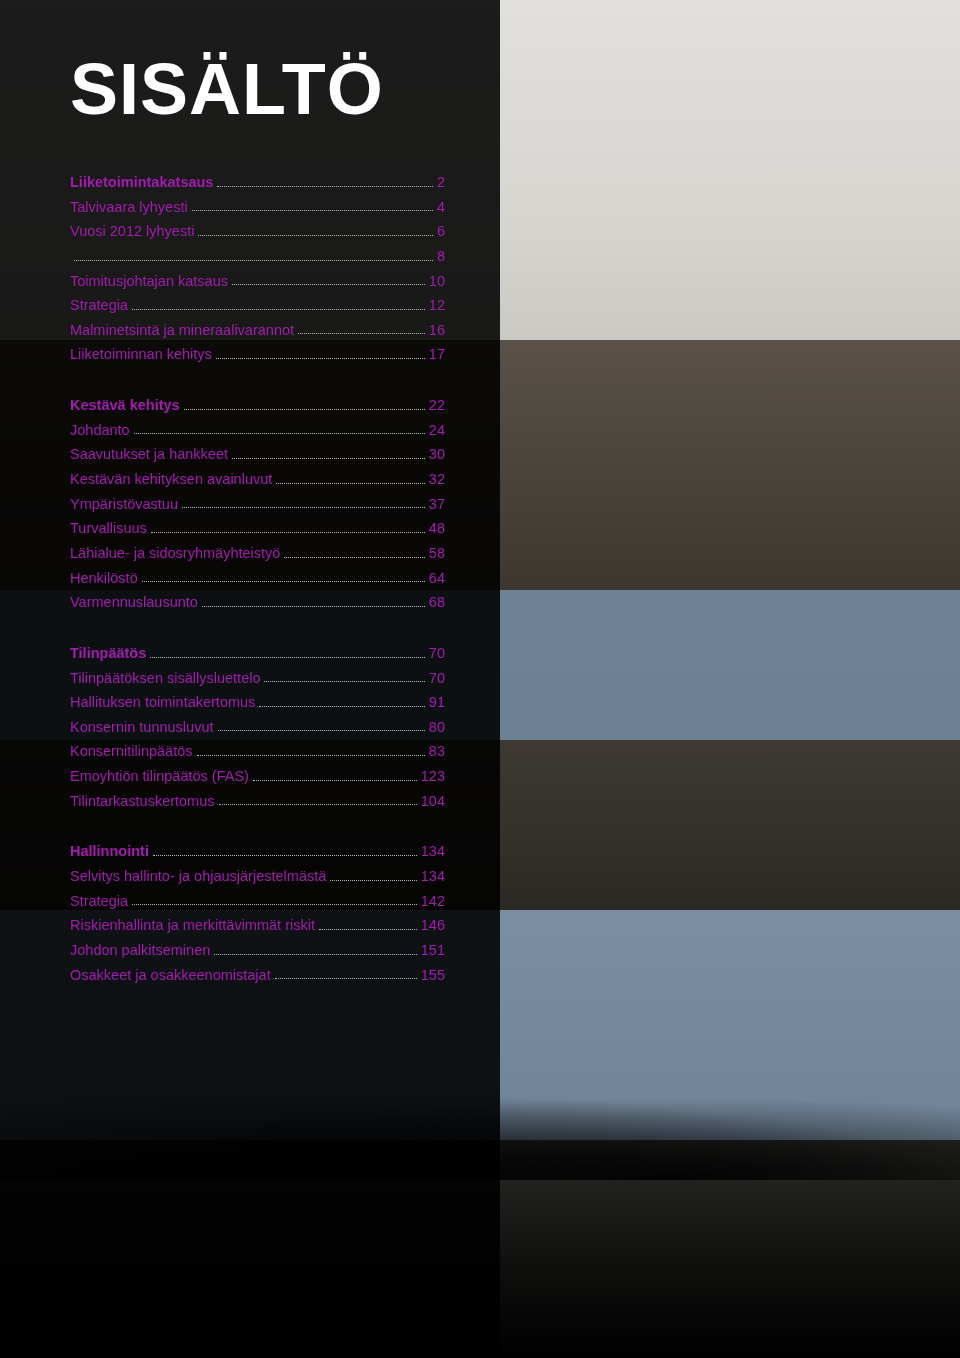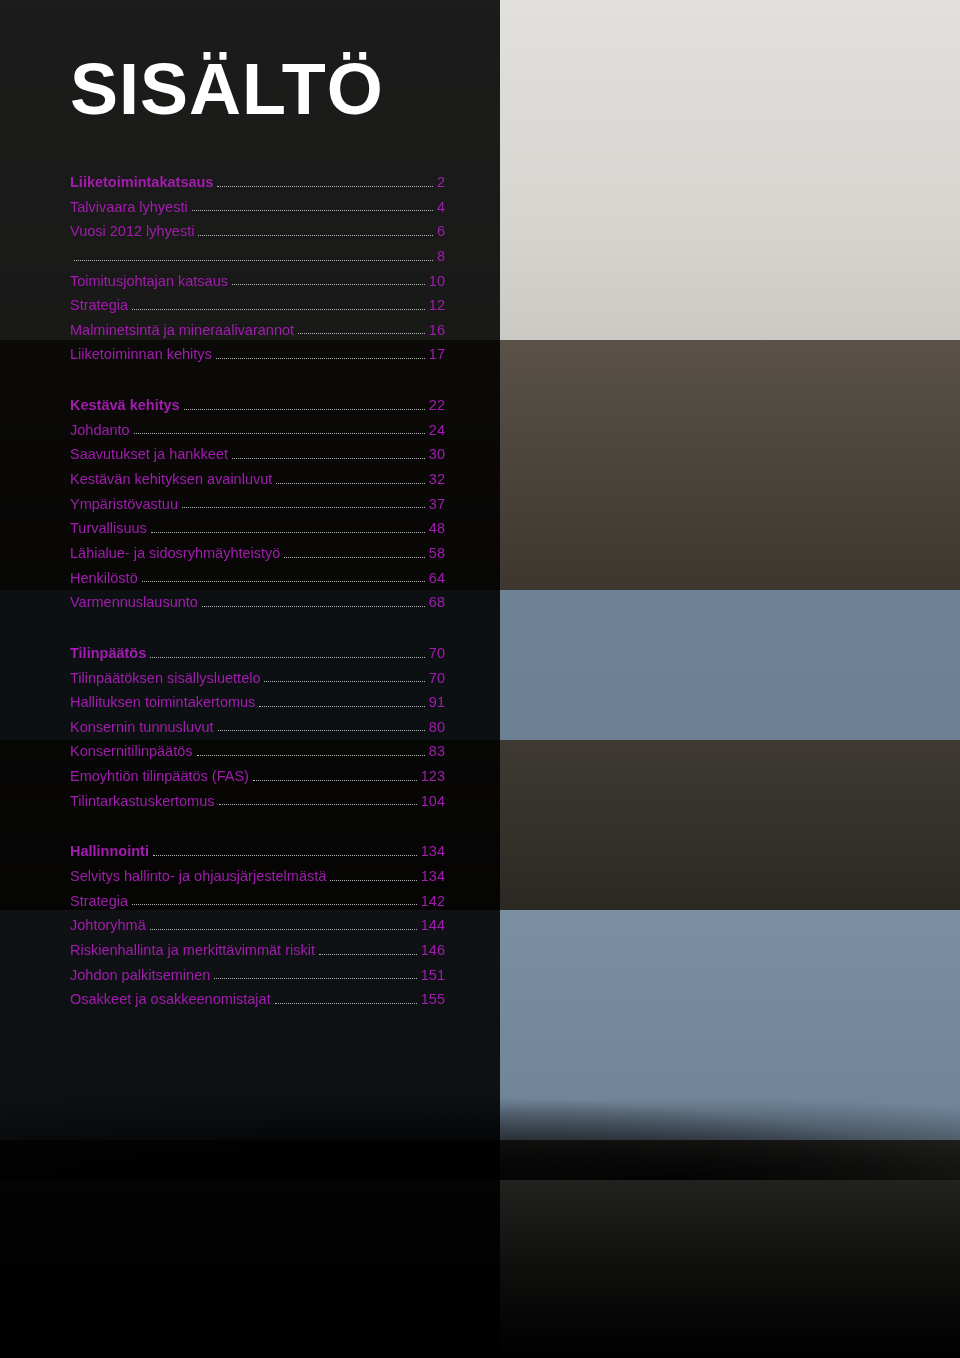--- a/index.html
+++ b/index.html
@@ -240,25 +240,20 @@
           <span class="label">Selvitys hallinto- ja ohjausjärjestelmästä</span>
           <span class="leader"></span>
           <span class="page">134</span>
         </div>
         <div class="toc-row">
           <span class="label">Strategia</span>
           <span class="leader"></span>
           <span class="page">142</span>
         </div>
         <div class="toc-row">
-          <span class="label">Johtoryhmä</span>
-          <span class="leader"></span>
-          <span class="page">144</span>
-        </div>
-        <div class="toc-row">
           <span class="label">Riskienhallinta ja merkittävimmät riskit</span>
           <span class="leader"></span>
           <span class="page">146</span>
         </div>
         <div class="toc-row">
           <span class="label">Johdon palkitseminen</span>
           <span class="leader"></span>
           <span class="page">151</span>
         </div>
         <div class="toc-row">

